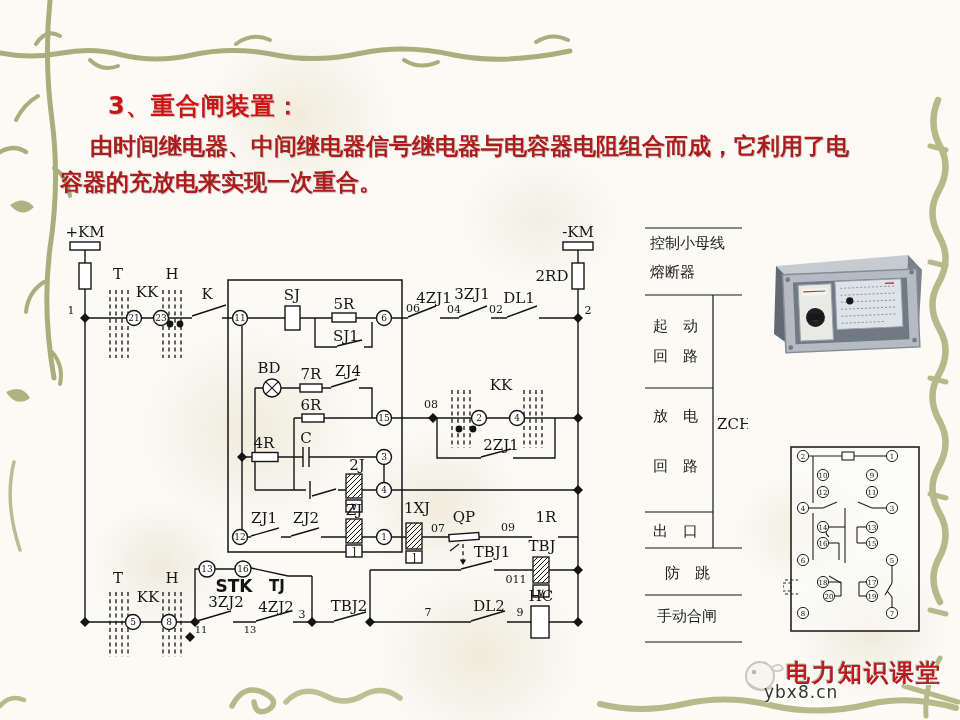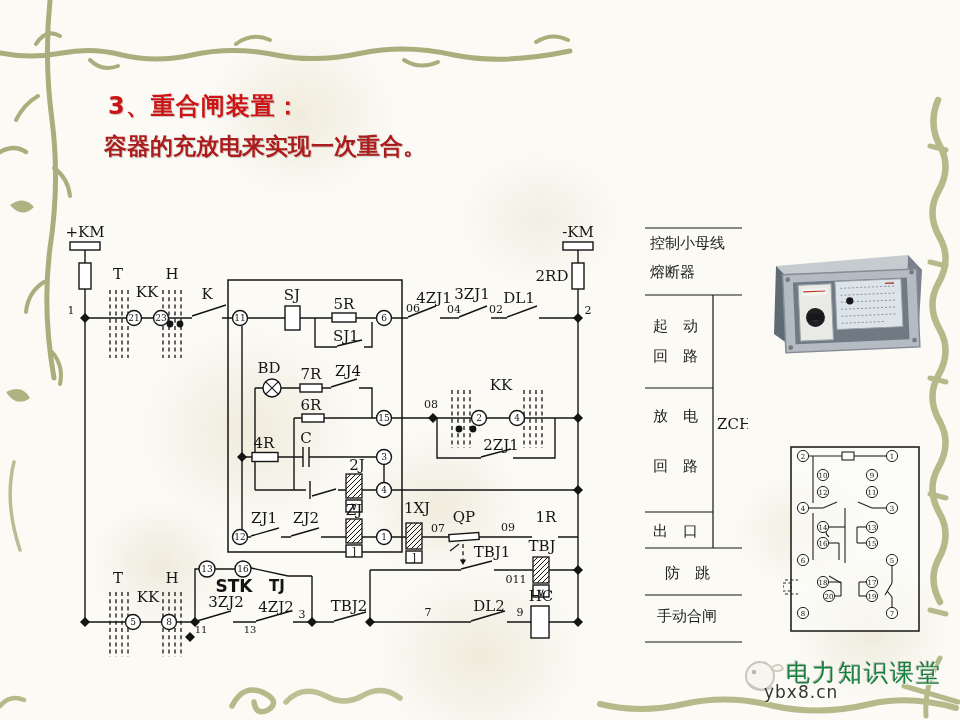--- a/index.html
+++ b/index.html
@@ -14,35 +14,35 @@
       radial-gradient(120px 110px at 440px 505px, rgba(236,231,213,.75), rgba(236,231,213,0) 70%),
       radial-gradient(100px 95px at 160px 565px, rgba(233,228,210,.7), rgba(233,228,210,0) 70%),
       radial-gradient(150px 130px at 480px 655px, rgba(236,231,213,.8), rgba(236,231,213,0) 70%),
       radial-gradient(115px 100px at 870px 630px, rgba(233,228,210,.7), rgba(233,228,210,0) 70%),
       radial-gradient(95px 85px at 800px 530px, rgba(236,231,213,.65), rgba(236,231,213,0) 70%);}
   .title{left:108px;top:90px;font-size:24px;font-weight:bold;color:#cc1414;
          text-shadow:1px 1px 0 rgba(130,110,110,.35);letter-spacing:1px;}
   .bodytxt{left:60px;top:128px;width:860px;font-size:23px;font-weight:bold;color:#ab1d1d;
          line-height:36px;text-shadow:1px 1px 0 rgba(120,100,100,.3);}
   .bodytxt .l1{padding-left:30px;display:block;}
-  .bodytxt .l2{display:block;margin-left:44px;}
+  .bodytxt .l2{display:block;}
   svg text{font-family:"DejaVu Serif","Liberation Serif",serif;fill:#141414;}
   svg .lbl{font-size:15px;text-anchor:middle;}
   svg .sm{font-size:11px;text-anchor:middle;}
   svg .xs{font-size:10px;text-anchor:middle;}
   svg .cnum{font-size:9px;text-anchor:middle;}
   svg .sans{font-family:"DejaVu Sans",sans-serif;font-weight:bold;font-size:17px;text-anchor:middle;}
   svg .sans2{font-family:"DejaVu Sans",sans-serif;font-weight:bold;font-size:15px;text-anchor:middle;}
   svg .cjk{font-family:"DejaVu Sans",sans-serif;font-size:15px;fill:#222;}
   svg .wire{stroke:#141414;stroke-width:1.4;fill:none;}
   svg .thin{stroke:#141414;stroke-width:1.1;fill:none;}
   svg .dash{stroke:#141414;stroke-width:1.3;fill:none;stroke-dasharray:4 3.2;}
   svg .comp{fill:#ffffff;stroke:#141414;stroke-width:1.4;}
   svg .nodE{fill:#141414;stroke:none;}
-  .brand{left:786px;top:657px;font-size:24px;font-weight:normal;color:#15803d;letter-spacing:2px;
+  .brand{left:786px;top:657px;font-size:24px;font-weight:bold;color:#b91c1c;letter-spacing:2px;
          text-shadow:1px 1px 0 #ffffff,-1px -1px 0 #b9b8ac;}
   .site{left:764px;top:682px;font-size:17px;font-weight:normal;color:#34342f;letter-spacing:1px;
         text-shadow:1px 1px 0 rgba(255,255,255,.8);}
 </style>
 </head>
 <body>
 
 <div id="slide">
 
   <div class="abs blobs"></div>
@@ -78,20 +78,21 @@
       <path d="M286,702 q16,-18 40,-6 q18,10 36,0 q20,-12 38,2" opacity=".9"></path>
       <path d="M600,704 q40,10 84,0 q44,-10 90,2 q46,10 96,-2 q40,-9 86,4" stroke-width="6"></path>
       <path d="M904,686 l54,16" stroke-width="5"></path>
       <path d="M940,658 q-16,28 -14,58" stroke-width="5"></path>
       <path d="M0,706 q10,-12 24,-6" stroke-width="4.5"></path>
     </g>
   </svg>
 
   <div class="abs title">3、重合闸装置：</div>
   <div class="abs bodytxt">
+    <span class="l1">由时间继电器、中间继电器信号继电器与电容器电阻组合而成，它利用了电</span>
     <span class="l2">容器的充放电来实现一次重合。</span>
   </div>
 
   <svg class="abs" style="left:55px;top:205px;" width="612" height="452" viewBox="55 205 612 452">
     <defs>
       <pattern id="ph" patternUnits="userSpaceOnUse" width="5" height="5">
         <path d="M0,5 L5,0" stroke="#141414" stroke-width="1"></path>
       </pattern>
     </defs>
 

